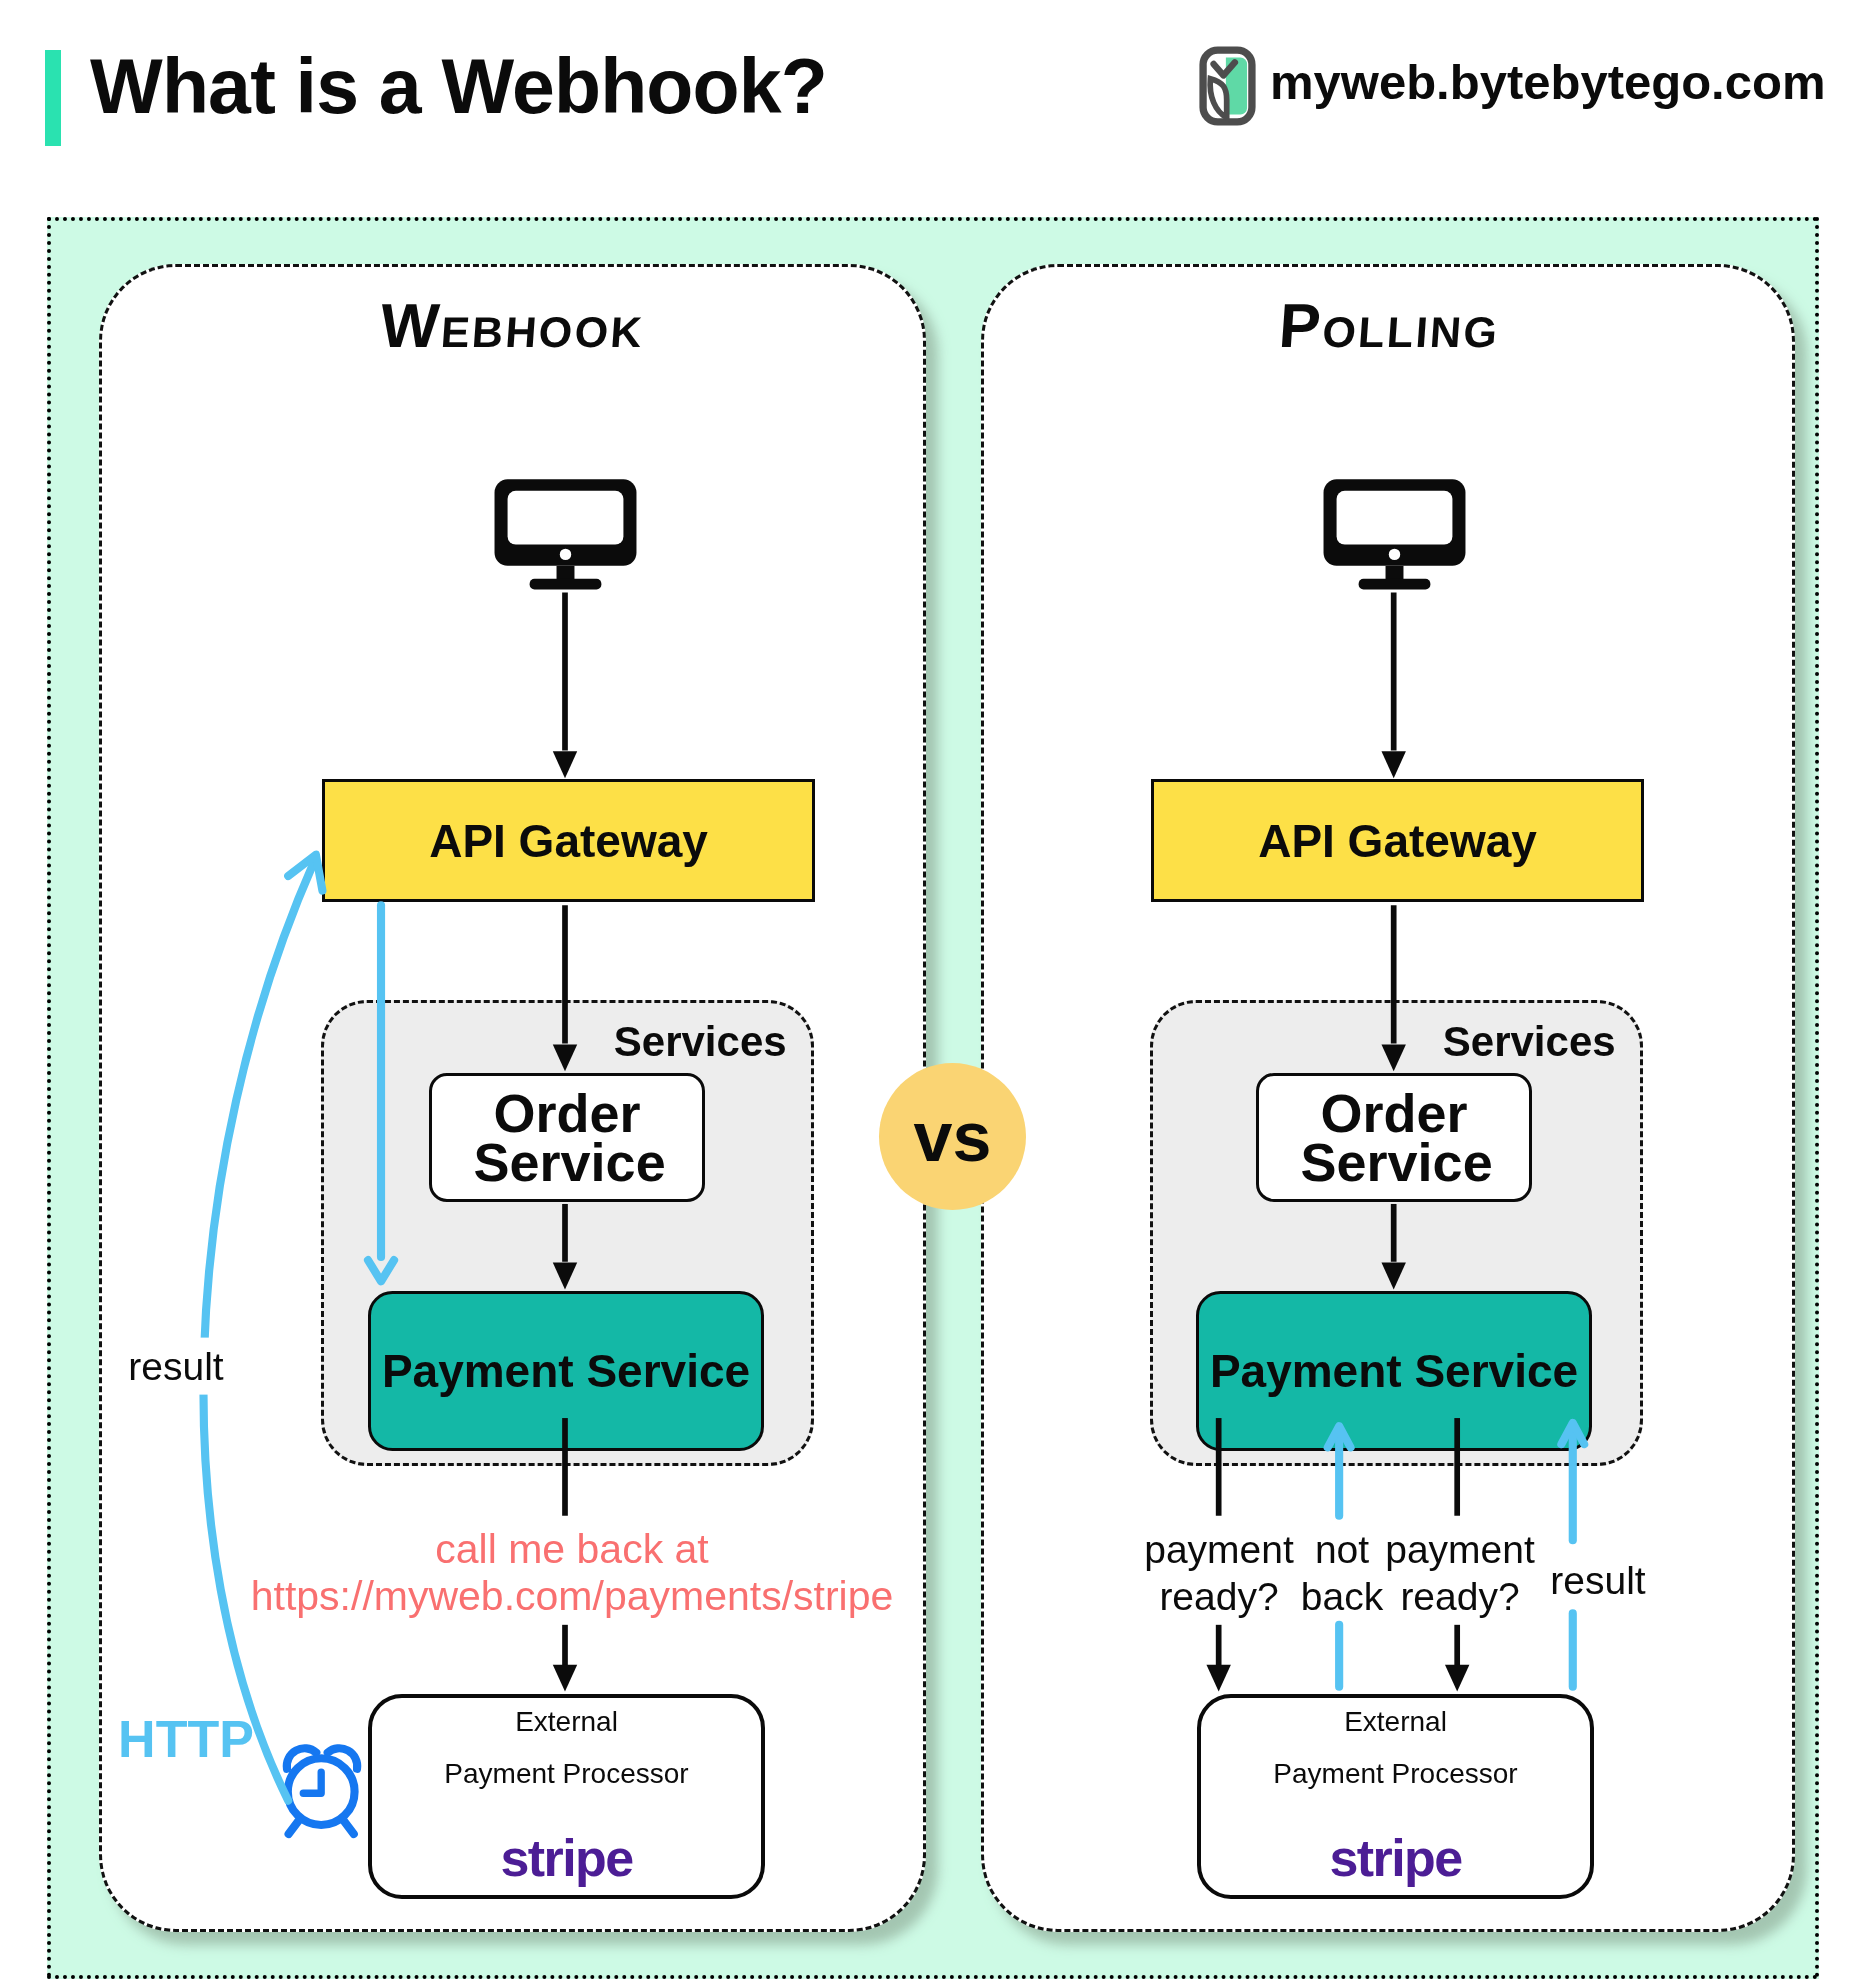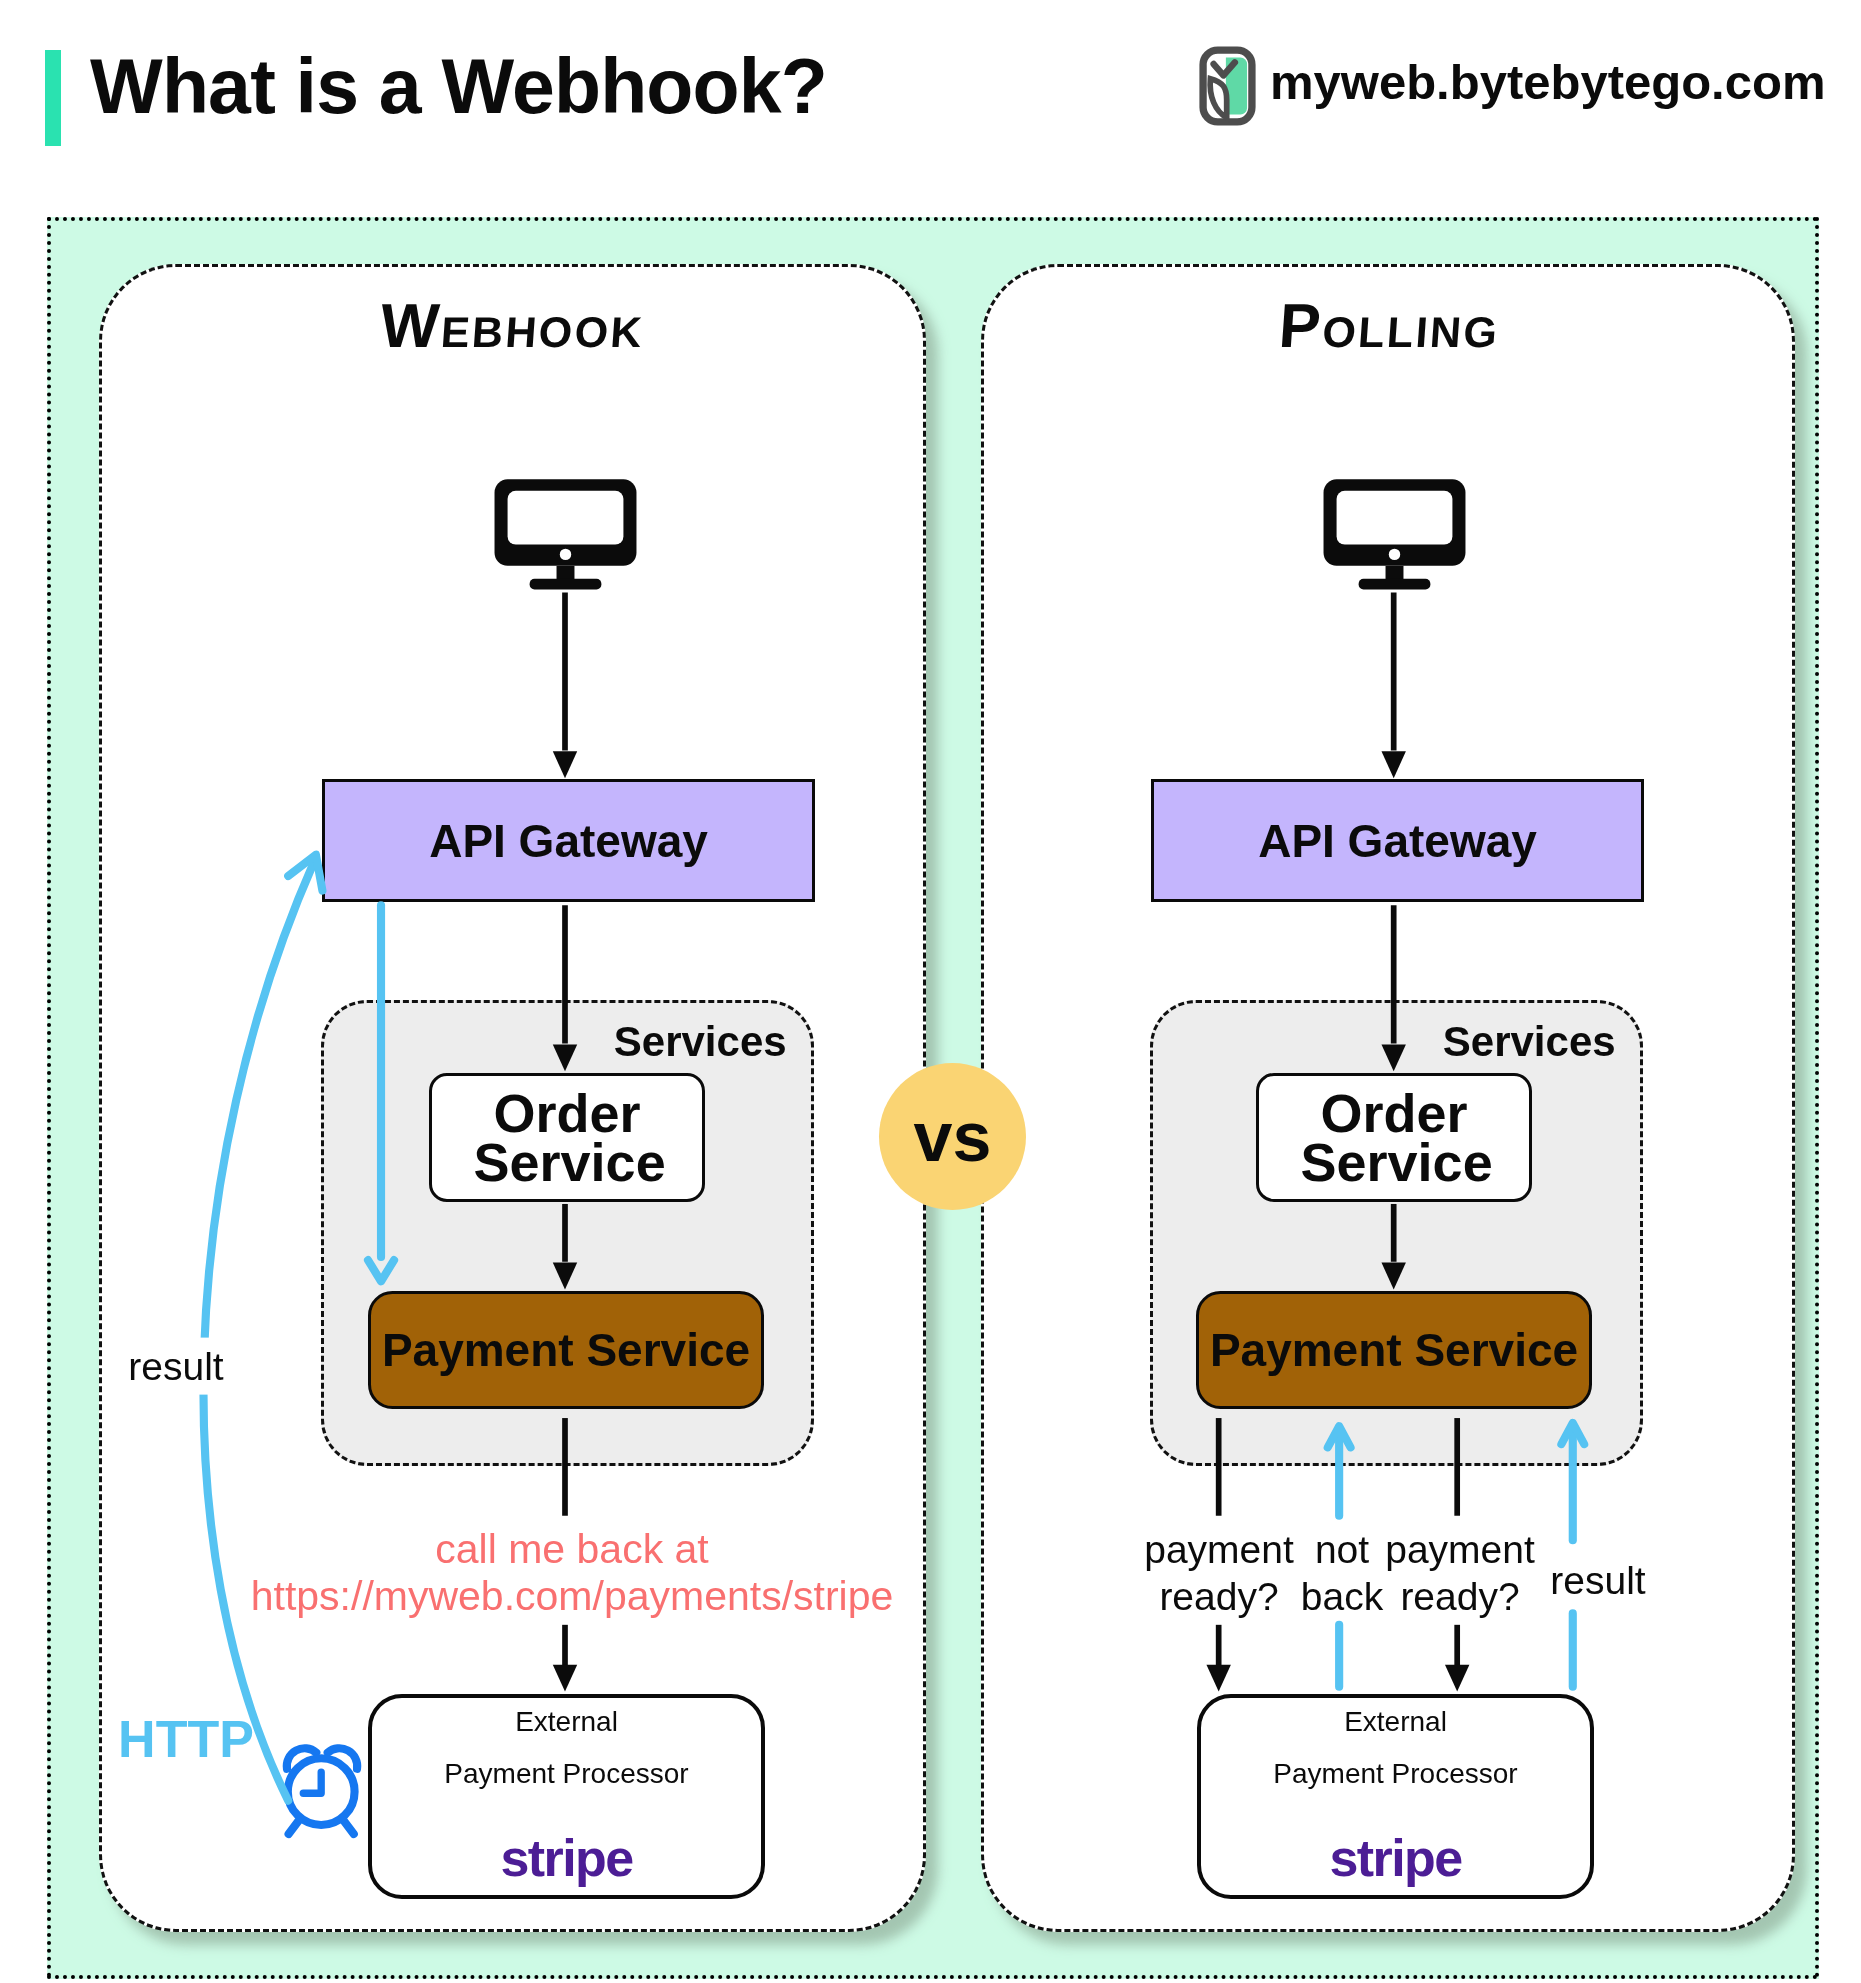--- a/index.html
+++ b/index.html
@@ -21,31 +21,31 @@
          border-radius:77px;box-sizing:border-box;z-index:1;
          box-shadow:11.4px 13px 11.4px rgba(150,180,160,0.75);}
   .panel.left{left:99px;width:827px;}
   .panel.right{left:981px;width:814px;}
   .panel-title{position:absolute;top:290px;font-size:62px;font-weight:800;font-variant:small-caps;
                letter-spacing:2.4px;transform:skewX(-4deg);z-index:2;text-align:center;width:407px;}
   .panel-title.left{left:309px;}
   .panel-title.right{left:1186px;}
 
   
-  .gateway{position:absolute;top:779px;width:493px;height:123px;background:#c4b5fd;
+  .gateway{position:absolute;top:779px;width:493px;height:123px;background:#fde047;
            border:3.3px solid #0a0a0a;box-sizing:border-box;display:flex;align-items:center;
            justify-content:center;font-size:46px;font-weight:bold;z-index:3;}
   .services{position:absolute;top:1000px;width:493px;height:466px;background:#EDEDED;
             border:3.3px dashed #111;border-radius:46px;box-sizing:border-box;z-index:2;}
   .services-label{position:absolute;top:14.7px;right:24.4px;font-size:42px;font-weight:bold;}
   .small-box{position:absolute;top:1073px;width:276px;height:129px;background:#fff;border:3.3px solid #0a0a0a;
              border-radius:18px;box-sizing:border-box;display:flex;align-items:center;justify-content:center;
              text-align:center;font-size:54px;font-weight:bold;line-height:49px;z-index:3;}
   .small-box span{display:block;width:187px;}
-  .payment{position:absolute;top:1291px;width:396px;height:118px;background:#a16207;border:3.3px solid #0a0a0a;
+  .payment{position:absolute;top:1291px;width:396px;height:160px;background:#14b8a6;border:3.3px solid #0a0a0a;
            border-radius:24.4px;box-sizing:border-box;display:flex;align-items:center;justify-content:center;
            font-size:46px;font-weight:bold;z-index:3;}
   .external{position:absolute;top:1694px;width:397px;height:205px;background:#fff;border:4.1px solid #0a0a0a;
             border-radius:34px;box-sizing:border-box;display:flex;flex-direction:column;align-items:center;
             justify-content:center;text-align:center;z-index:3;}
   .external .l1,.external .l2{font-size:28px;font-weight:normal;line-height:52px;}
   .external .brand{font-size:52px;font-weight:800;color:#4c1d95;line-height:78px;margin-top:19px;letter-spacing:-1.6px;}
 
   
   .flabel{position:absolute;transform:translate(-50%,-50%);text-align:center;font-size:39px;

